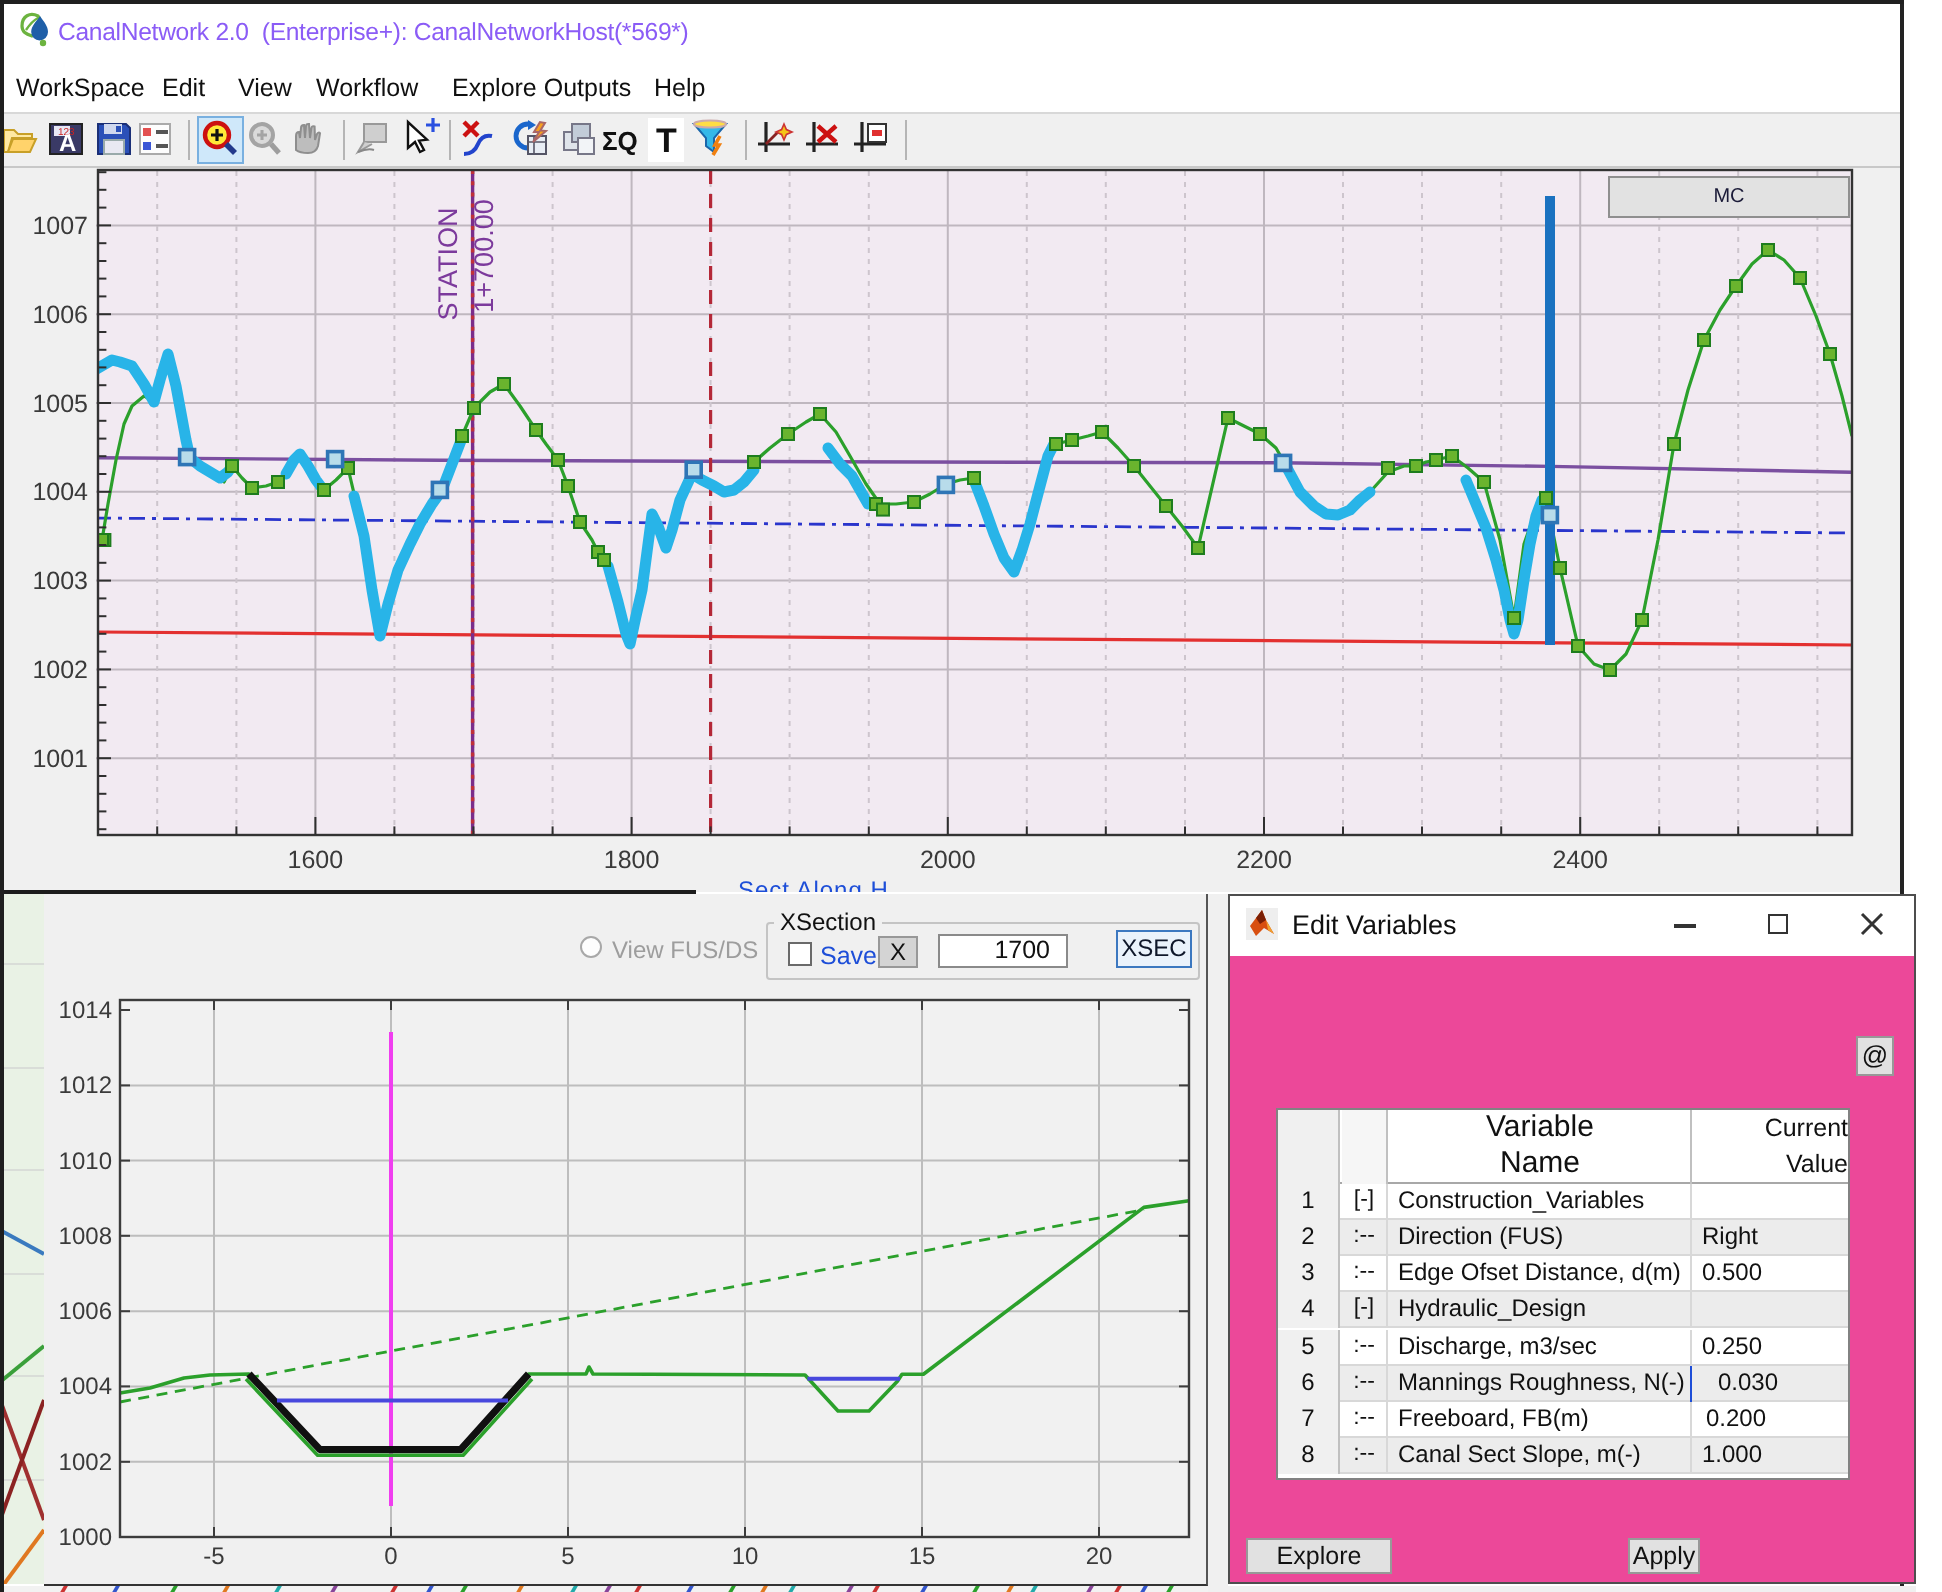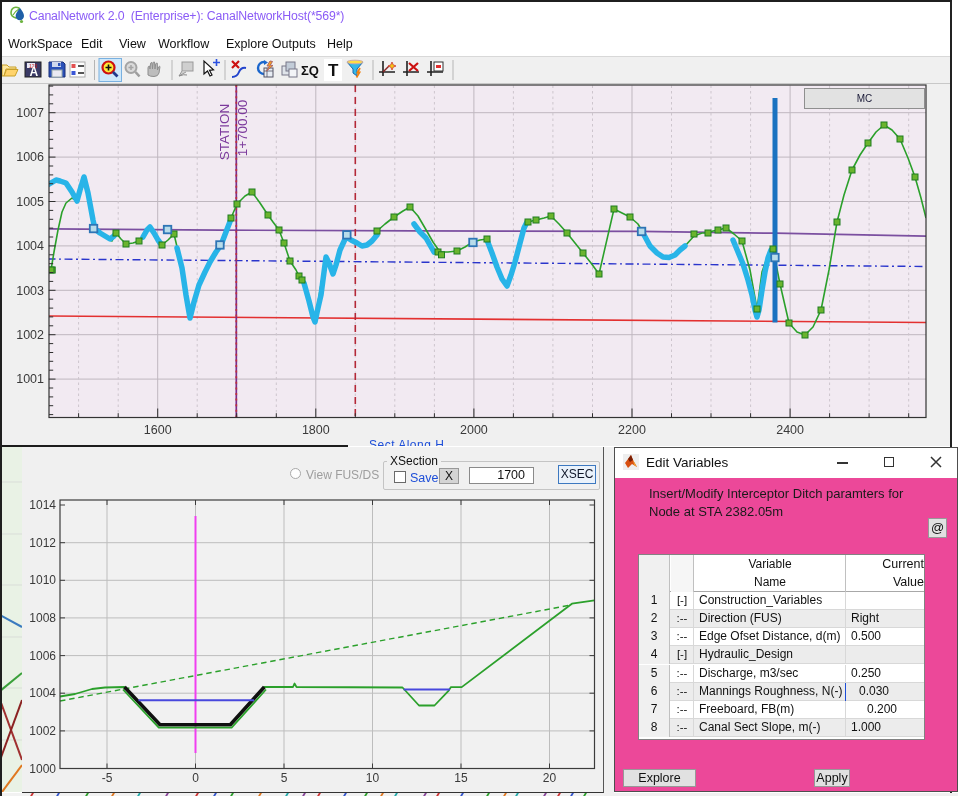--- a/index.html
+++ b/index.html
@@ -503,27 +503,26 @@
 <path d="M8 1 L10 6 L14 13 L9 10 L5 14 L2 9 Z" fill="#d84f10"></path>
 <path d="M8 1 L10 6 L7 8 L5 5 Z" fill="#7a1f05"></path>
 <path d="M10 6 L14 13 L11 11 Z" fill="#f0a030"></path>
 </svg>
 <div class="abs" style="left:31px;top:7px;font-size:13.5px;color:#101010">Edit Variables</div>
 <div class="abs" style="left:222px;top:14px;width:11px;height:1.5px;background:#333"></div>
 <div class="abs" style="left:269px;top:9px;width:10px;height:10px;border:1.5px solid #333"></div>
 <svg class="abs" style="left:315px;top:8px" width="12" height="12">
       <path d="M1 1 L11 11 M11 1 L1 11" stroke="#333" stroke-width="1.5"></path>
     </svg>
-<div class="abs" style="left:34px;top:37px;font-size:13px;color:#1a1a1a;line-height:17.5px">Insert/Modify Interceptor Ditch paramters for<br>Node at STA 2382.05m</div>
 <div class="btn" style="left:313px;top:70px;width:19px;height:20px;line-height:18px;font-size:13px">@</div>
 <div class="abs" style="left:23px;top:106px;width:287px;height:186px;border:1px solid #828282;background:#fff">
 <div class="abs" style="left:0;top:0;width:285px;height:37px;background:#fff;border-bottom:1px solid #a8a8a8">
         <div class="abs" style="left:0;top:0;width:31px;height:37px;background:#f0f0f0;border-right:1px solid #c0c0c0"></div>
         <div class="abs" style="left:32px;top:0;width:23px;height:37px;background:#f6f6f6;border-right:1px solid #c0c0c0"></div>
-        <div class="abs" style="left:56px;top:0;width:151px;height:37px;border-right:1px solid #c0c0c0;text-align:center;font-size:12px;color:#111;line-height:18px">Variable<br>Name</div>
+        <div class="abs" style="left:56px;top:0;width:151px;height:37px;border-right:1px solid #c0c0c0;text-align:center;font-size:15px;color:#111;line-height:18px">Variable<br>Name</div>
         <div class="abs" style="left:208px;top:0;width:77px;height:37px;text-align:right;font-size:12.5px;color:#111;line-height:18px">Current<br>Value</div>
       </div>
 <div class="abs" style="left:0;top:37px;width:285px;height:18px;background:#fff;border-bottom:1px solid #d8d8d8;font-size:12px;color:#111">
         <div class="abs" style="left:0;top:0;width:31px;height:18px;background:#f0f0f0;border-right:1px solid #c0c0c0;text-align:center;line-height:17px">1</div>
         <div class="abs" style="left:32px;top:0;width:23px;height:18px;border-right:1px solid #d8d8d8;line-height:17px;text-align:center;font-size:11.5px">[-]</div>
         <div class="abs" style="left:56px;top:0;width:151px;height:18px;border-right:1px solid #d8d8d8;line-height:17px;padding-left:4px">Construction_Variables</div>
         <div class="abs" style="left:208px;top:0;width:77px;height:18px;line-height:17px;padding-left:4px"></div>
       </div>
 <div class="abs" style="left:0;top:55.125px;width:285px;height:18px;background:#ececec;border-bottom:1px solid #d8d8d8;font-size:12px;color:#111">
         <div class="abs" style="left:0;top:0;width:31px;height:18px;background:#f0f0f0;border-right:1px solid #c0c0c0;text-align:center;line-height:17px">2</div>
@@ -552,21 +551,21 @@
 <div class="abs" style="left:0;top:127.625px;width:285px;height:18px;background:#ececec;border-bottom:1px solid #d8d8d8;font-size:12px;color:#111">
         <div class="abs" style="left:0;top:0;width:31px;height:18px;background:#f0f0f0;border-right:1px solid #c0c0c0;text-align:center;line-height:17px">6</div>
         <div class="abs" style="left:32px;top:0;width:23px;height:18px;border-right:1px solid #d8d8d8;line-height:17px;text-align:center;font-size:11.5px">:--</div>
         <div class="abs" style="left:56px;top:0;width:151px;height:18px;border-right:1px solid #1d4ed8;line-height:17px;padding-left:4px">Mannings Roughness, N(-)</div>
         <div class="abs" style="left:208px;top:0;width:77px;height:18px;line-height:17px;padding-left:12px">0.030</div>
       </div>
 <div class="abs" style="left:0;top:145.75px;width:285px;height:18px;background:#fff;border-bottom:1px solid #d8d8d8;font-size:12px;color:#111">
         <div class="abs" style="left:0;top:0;width:31px;height:18px;background:#f0f0f0;border-right:1px solid #c0c0c0;text-align:center;line-height:17px">7</div>
         <div class="abs" style="left:32px;top:0;width:23px;height:18px;border-right:1px solid #d8d8d8;line-height:17px;text-align:center;font-size:11.5px">:--</div>
         <div class="abs" style="left:56px;top:0;width:151px;height:18px;border-right:1px solid #d8d8d8;line-height:17px;padding-left:4px">Freeboard, FB(m)</div>
-        <div class="abs" style="left:208px;top:0;width:77px;height:18px;line-height:17px;padding-left:20px">0.200</div>
+        <div class="abs" style="left:208px;top:0;width:77px;height:18px;line-height:17px;padding-left:6px">0.200</div>
       </div>
 <div class="abs" style="left:0;top:163.875px;width:285px;height:18px;background:#ececec;border-bottom:1px solid #d8d8d8;font-size:12px;color:#111">
         <div class="abs" style="left:0;top:0;width:31px;height:18px;background:#f0f0f0;border-right:1px solid #c0c0c0;text-align:center;line-height:17px">8</div>
         <div class="abs" style="left:32px;top:0;width:23px;height:18px;border-right:1px solid #d8d8d8;line-height:17px;text-align:center;font-size:11.5px">:--</div>
         <div class="abs" style="left:56px;top:0;width:151px;height:18px;border-right:1px solid #d8d8d8;line-height:17px;padding-left:4px">Canal Sect Slope, m(-)</div>
         <div class="abs" style="left:208px;top:0;width:77px;height:18px;line-height:17px;padding-left:4px">1.000</div>
       </div>
 </div>
 <div class="btn" style="left:8px;top:321px;width:73px;height:18px;line-height:16px">Explore</div>
 <div class="btn" style="left:199px;top:321px;width:36px;height:18px;line-height:16px">Apply</div>

